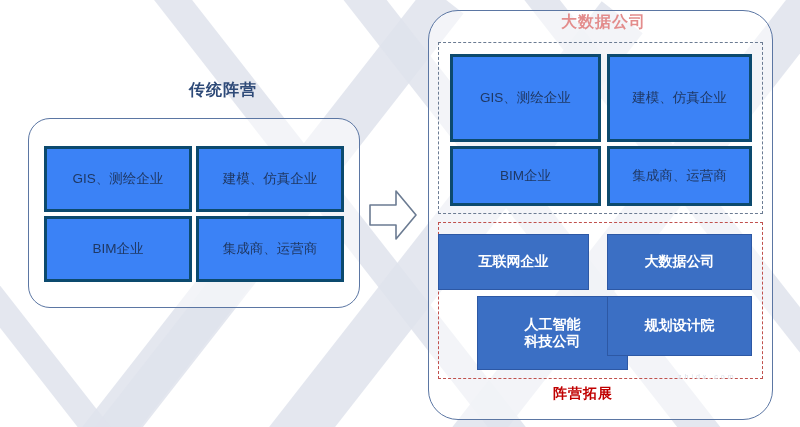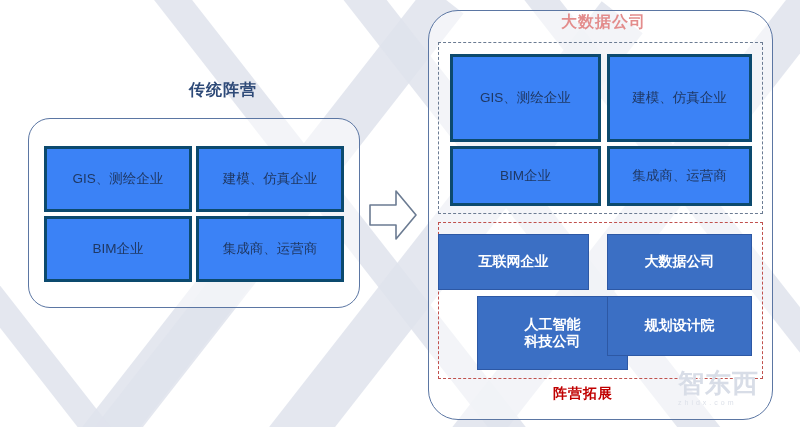--- a/index.html
+++ b/index.html
@@ -145,17 +145,16 @@
 
   <div class="cell dark" id="r-d0">互联网企业</div>
   <div class="cell dark" id="r-d1">大数据公司</div>
   <div class="cell dark" id="r-d2">人工智能
 科技公司</div>
   <div class="cell dark" id="r-d3">规划设计院</div>
 
   <div class="panel-title title-red-bottom">阵营拓展</div>
 
   <div id="brand">
-    <div class="brand-text">智东西</div>
     <div class="brand-url">zhidx.com</div>
   </div>
 
 </div>
 
 </body></html>

